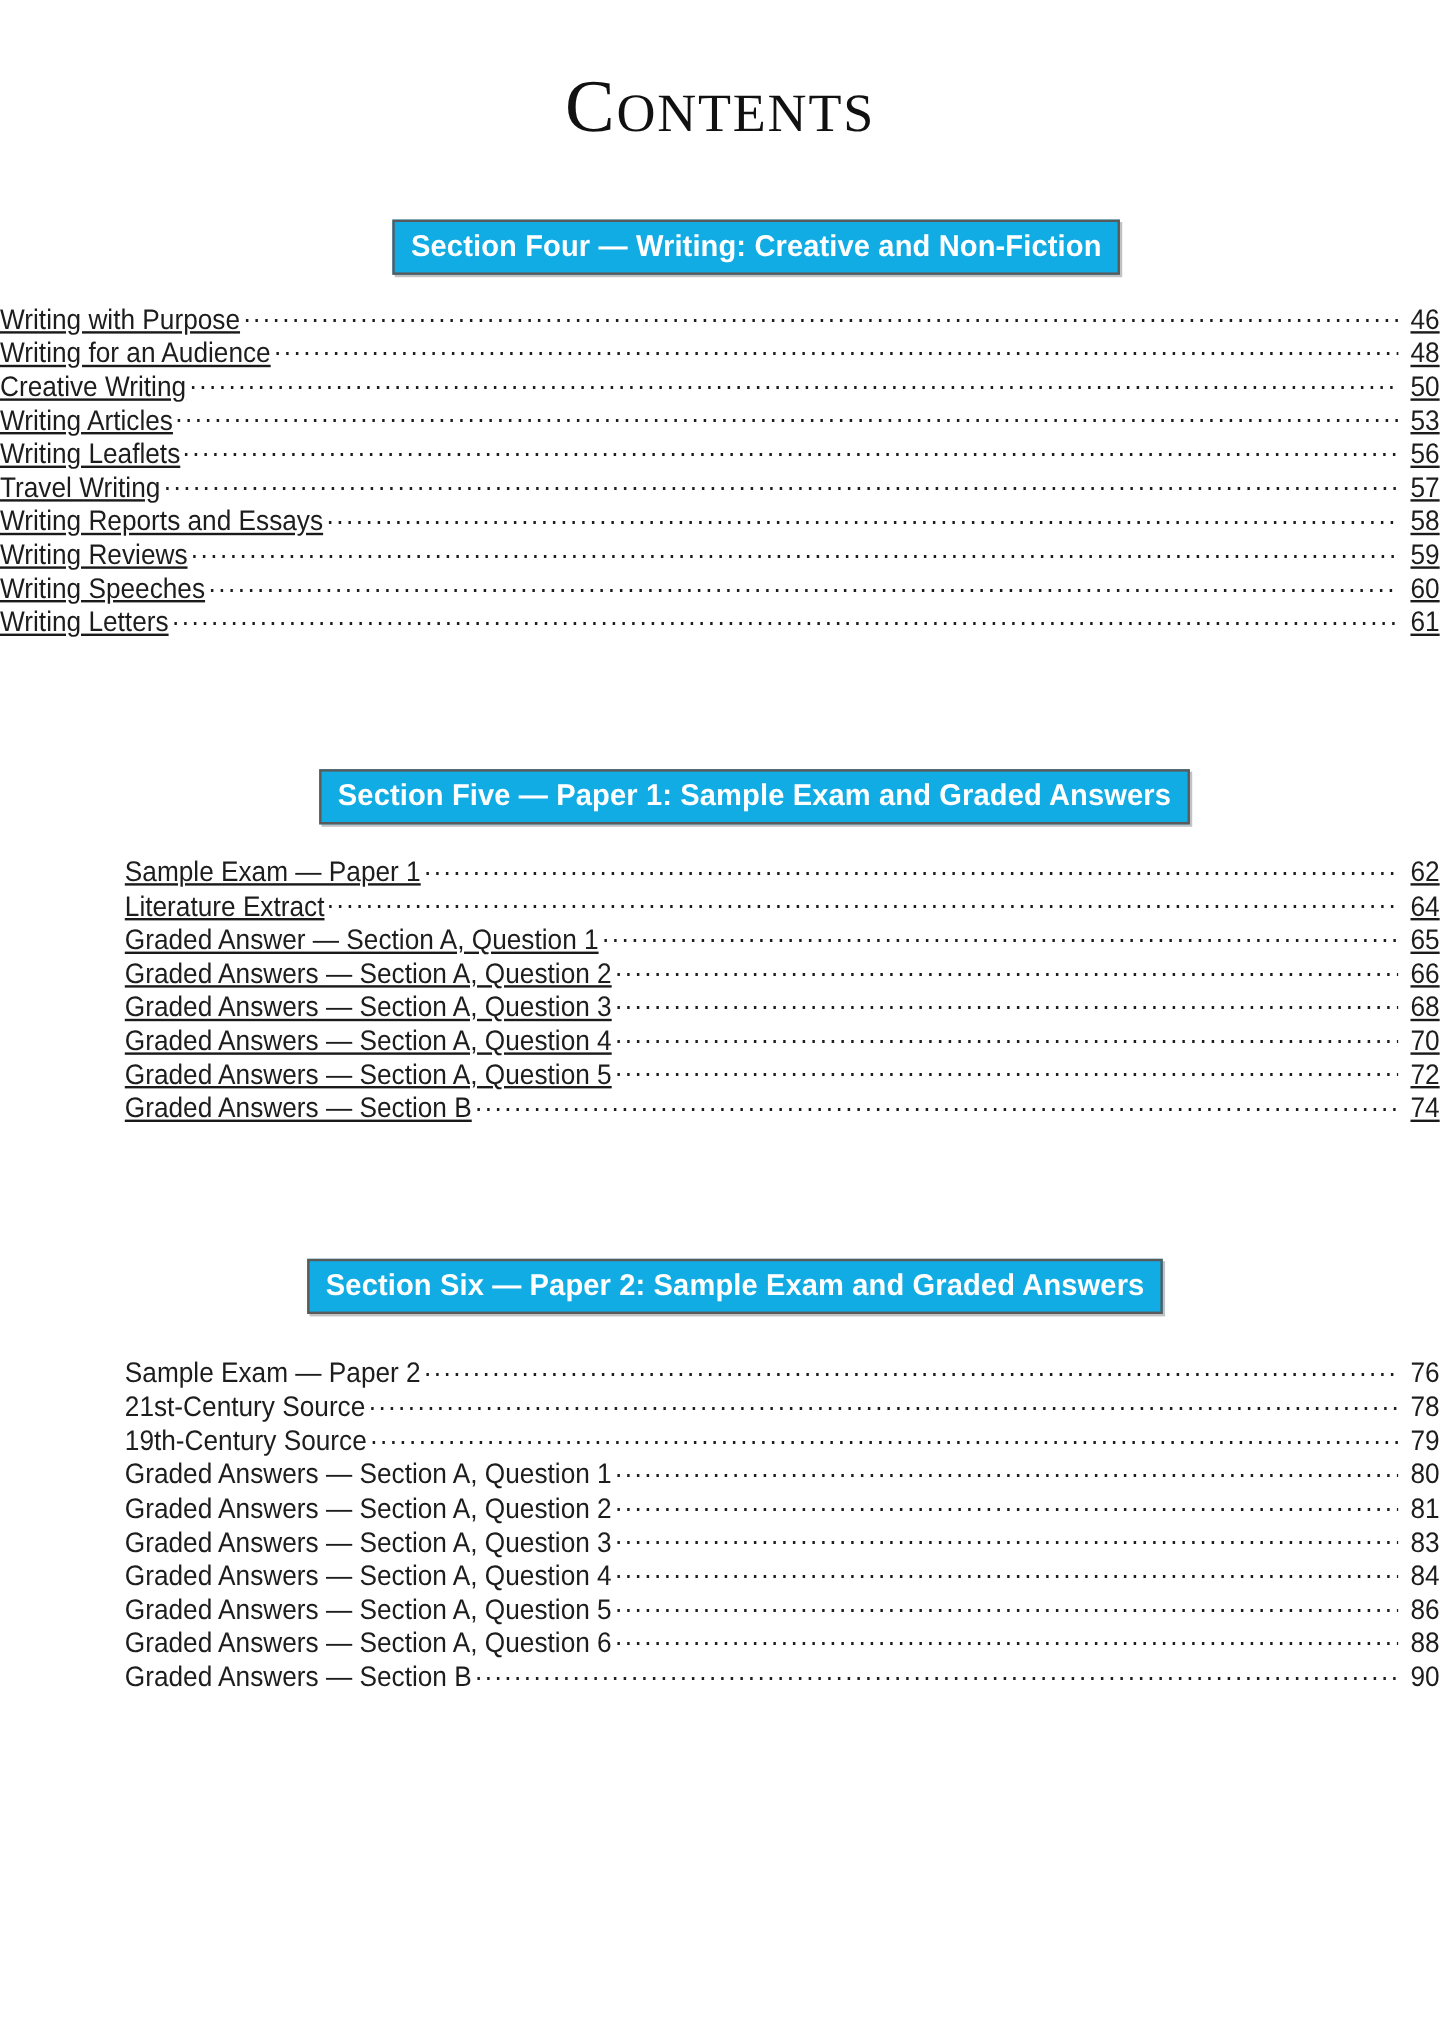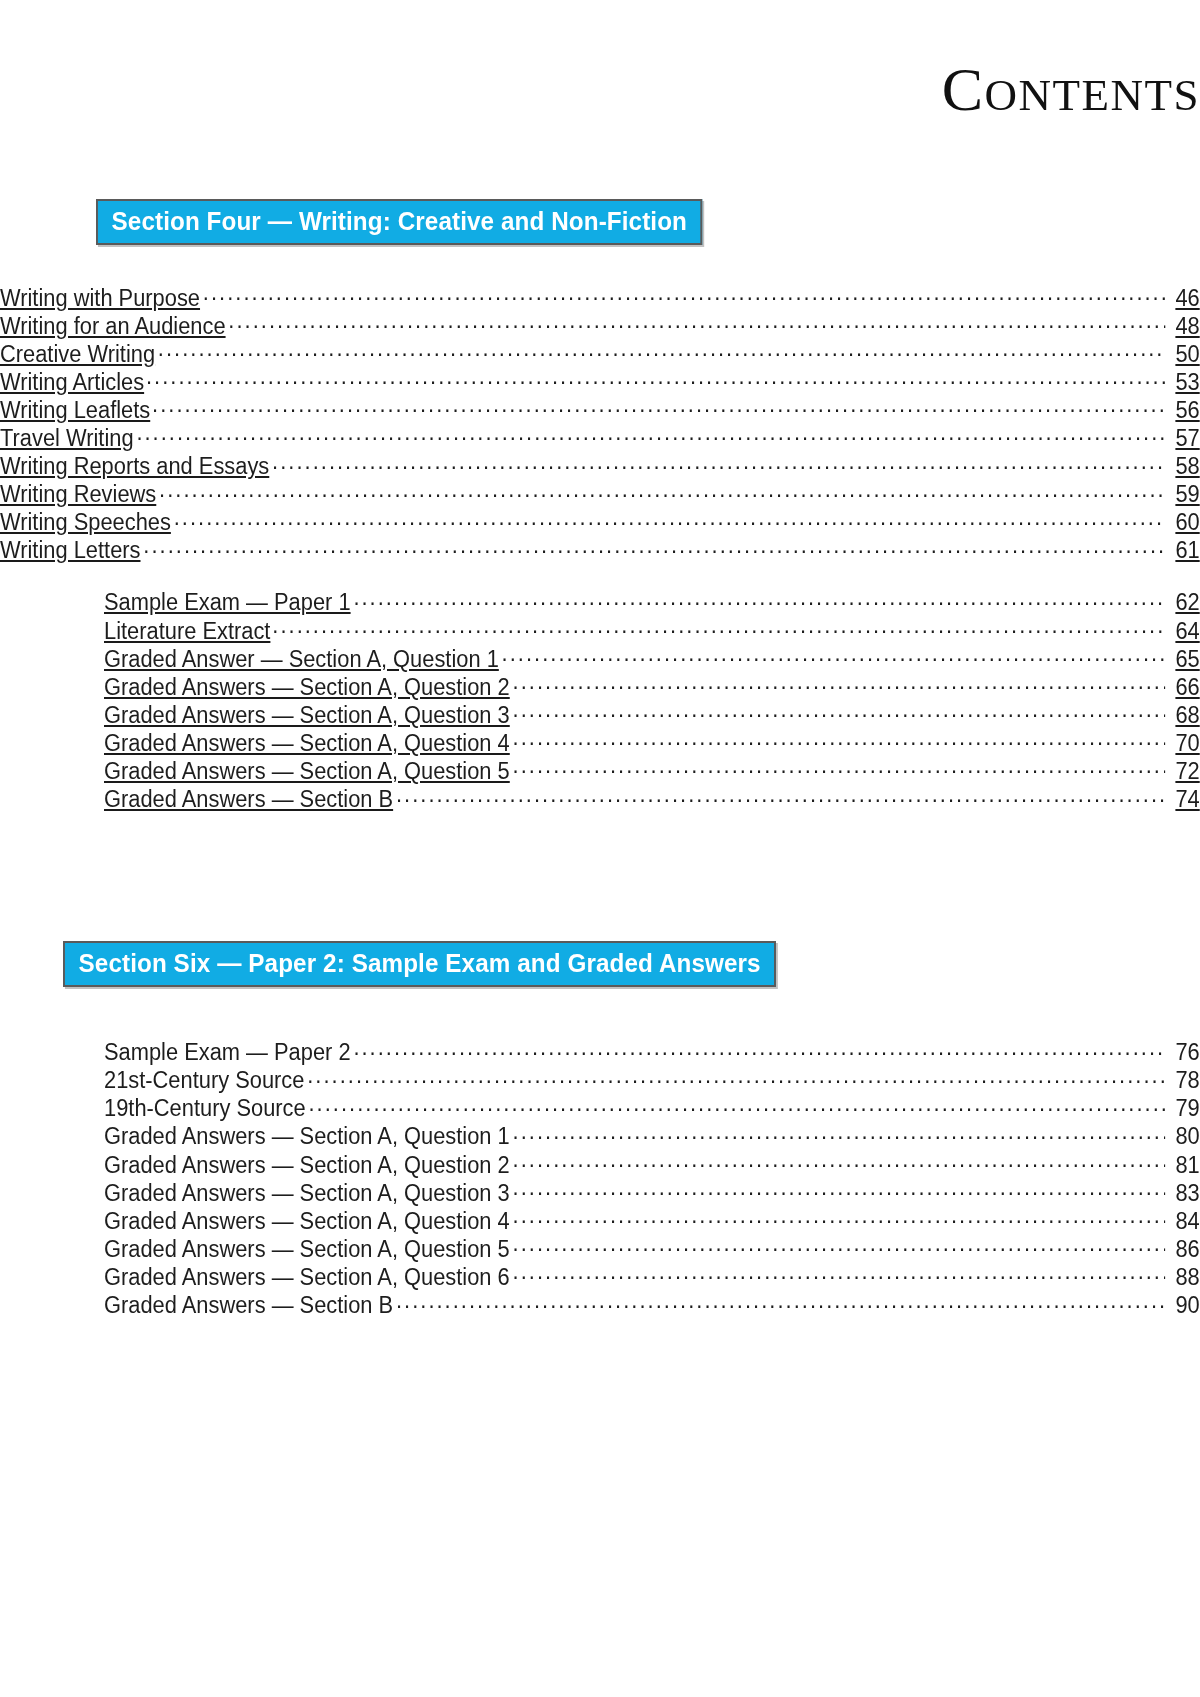--- a/index.html
+++ b/index.html
@@ -19,42 +19,43 @@
   .page {
     width: 1200px;
     height: 1697px;
     box-sizing: border-box;
     padding: 0;
     position: relative;
   }
 
   
   .page-title {
-    text-align: right;
+    text-align: center;
     font-family: "Liberation Serif", serif;
     font-weight: 400;
     color: #111111;
     font-size: 46px;
     letter-spacing: 1.5px;
     margin: 0;
     padding-top: 58px;
     line-height: 1;
   }
   .page-title .cap-first {
     font-size: 62px;
     line-height: 1;
   }
   .page-title .cap-rest {
     font-size: 45px;
     line-height: 1;
   }
 
   
   .section {
-    margin: 16px;
+    margin: 0;
+    text-align: center;
   }
   .section-header {
     display: inline-block;
     background: #11ace4;
     border: 2px solid #5a5a5a;
     color: #ffffff;
     font-family: "Liberation Sans", sans-serif;
     font-weight: bold;
     font-size: 25px;
     letter-spacing: 0.1px;
@@ -178,20 +179,23 @@
       <span class="entry-leader"></span>
       <span class="entry-page">60</span>
     </li>
     <li class="toc-entry">
       <span class="entry-title">Writing Letters</span>
       <span class="entry-leader"></span>
       <span class="entry-page">61</span>
     </li>
   </ul>
 
+  <div class="section s5-wrap">
+    <div class="section-header">Section Five — Paper 1: Sample Exam and Graded Answers</div>
+  </div>
   <ul class="toc-list s5-list">
     <li class="toc-entry">
       <span class="entry-title">Sample Exam — Paper 1</span>
       <span class="entry-leader"></span>
       <span class="entry-page">62</span>
     </li>
     <li class="toc-entry entry-nogap">
       <span class="entry-title">Literature Extract</span>
       <span class="entry-leader"></span>
       <span class="entry-page">64</span>

